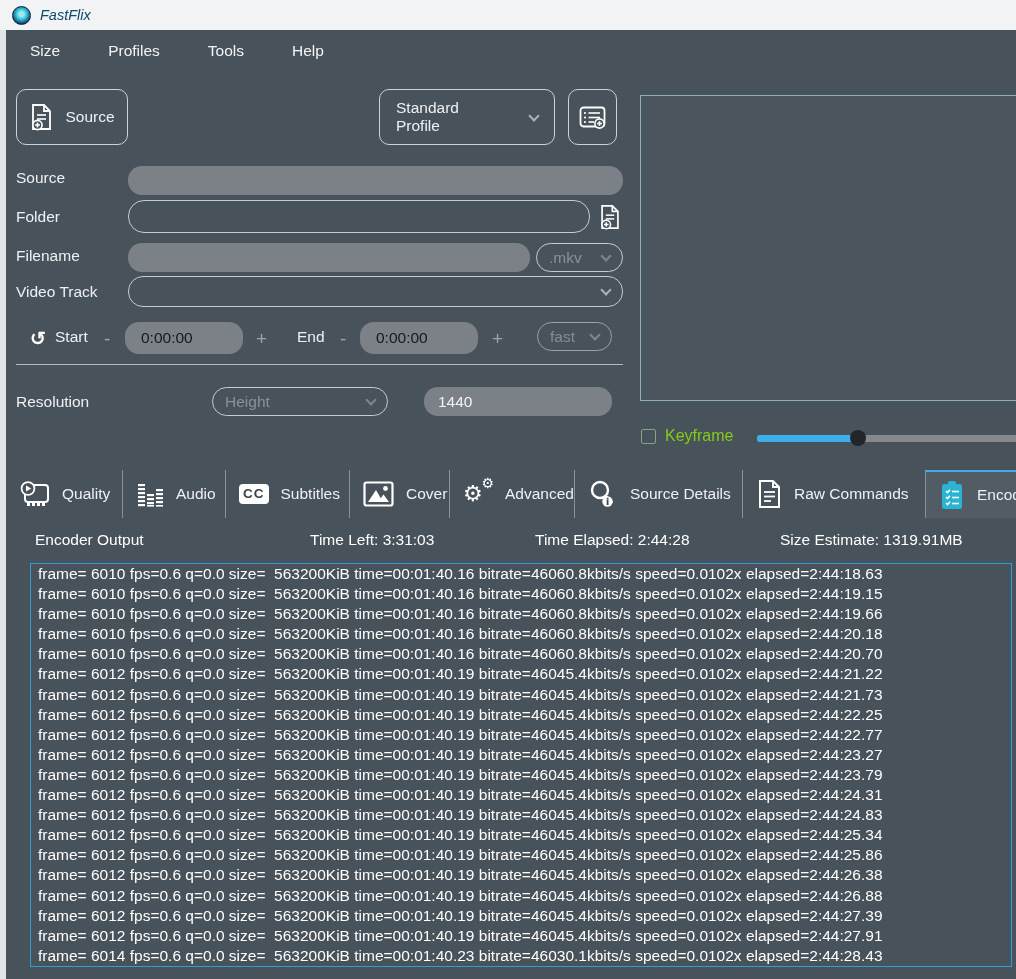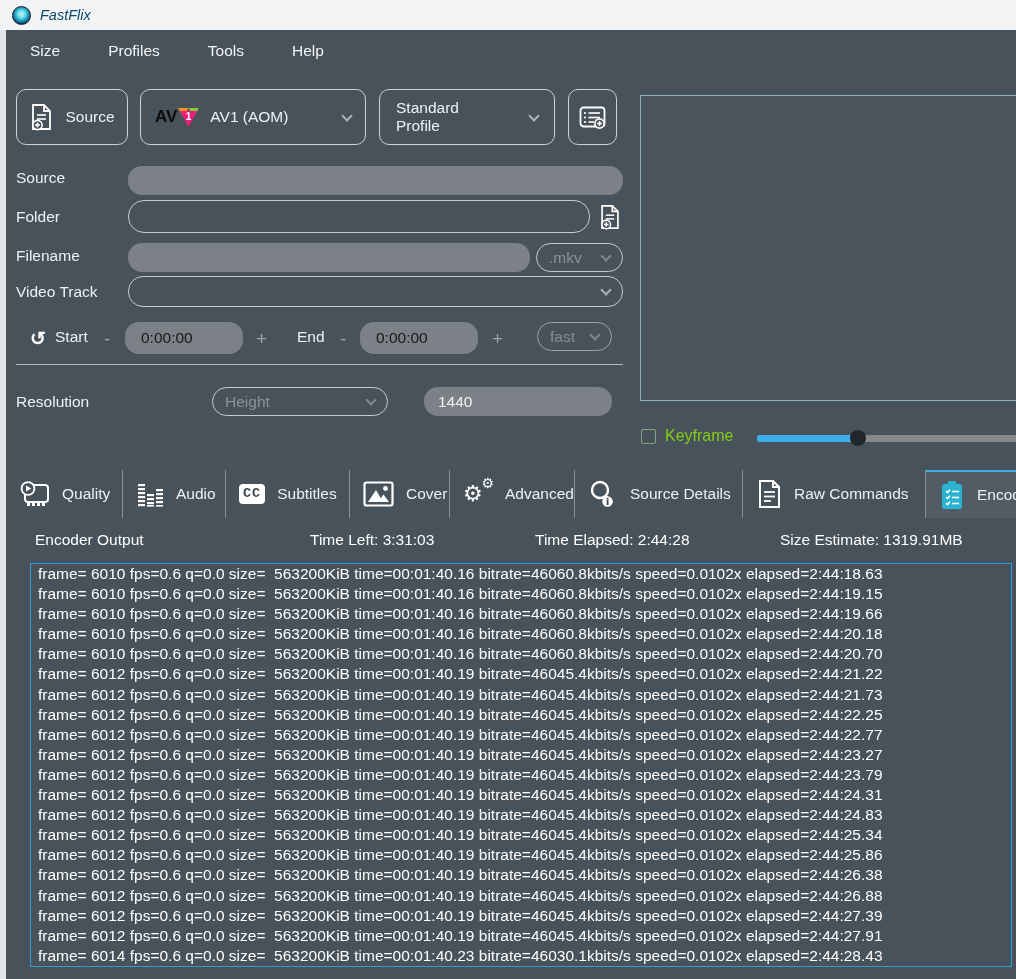--- a/index.html
+++ b/index.html
@@ -52,21 +52,21 @@
   .slider{position:absolute;left:757px;top:430px;width:262px;height:16px;}
   .slider .track{position:absolute;left:0;top:5px;width:100%;height:7px;background:#85898c;border-radius:3px;}
   .slider .fillpart{position:absolute;left:0;top:5px;width:100px;height:7px;background:#3daee9;border-radius:3px;}
   .slider .handle{position:absolute;left:93px;top:0;width:16px;height:16px;border-radius:50%;background:#20262a;}
   
   .tabbar{position:absolute;left:6px;top:470px;width:876px;height:48px;display:flex;}
   .tab{display:flex;align-items:center;gap:12px;padding-left:13px;border-right:1px solid #8a9197;
        color:#eef1f3;font-size:15.5px;flex:none;white-space:nowrap;overflow:hidden;}
   .tab.active{background:#515c64;border-top:2px solid #3daee9;border-right:none;}
   .cc-badge{background:#fff;color:#3a424a;font-weight:bold;font-size:13.5px;border-radius:4px;
-            padding:3px 4px;line-height:1;letter-spacing:1px;font-family:Liberation Mono, monospace;}
+            padding:3px 4px;line-height:1;letter-spacing:1px;}
   .gear-wrap{position:relative;width:30px;height:30px;color:#fff;}
   .gear-big{position:absolute;left:0;top:4px;font-size:22px;line-height:1;}
   .gear-small{position:absolute;right:-1px;top:-3px;font-size:14px;line-height:1;}
   
   .stat{position:absolute;color:#fff;font-size:15.5px;top:531px;}
   .log-box{position:absolute;left:30px;top:563px;width:982px;height:404px;border:1px solid #2f9dd8;
            overflow:hidden;}
   .log-line{color:#fff;font-size:15.5px;line-height:20.1px;white-space:pre;padding-left:7px;}
   svg{display:block;}
 </style>
@@ -97,33 +97,20 @@
         <line x1="8" y1="12" x2="17" y2="12" stroke="#fff" stroke-width="1.6"></line>
         <line x1="8" y1="16" x2="17" y2="16" stroke="#fff" stroke-width="1.6"></line>
         <circle cx="8.5" cy="22" r="4.6" fill="#48525a" stroke="#fff" stroke-width="1.6"></circle>
         <line x1="8.5" y1="19.6" x2="8.5" y2="24.4" stroke="#fff" stroke-width="1.6"></line>
         <line x1="6.1" y1="22" x2="10.9" y2="22" stroke="#fff" stroke-width="1.6"></line>
       </svg>
     </span>
     <span>Source</span>
   </button>
 
-  <div class="btn encoder-combo">
-    <span class="av-logo">
-      <span class="av-txt">AV</span>
-      <svg width="23" height="21" viewBox="0 0 23 21">
-        <polygon points="1,1 11.5,1 6.5,10" fill="#f7931e"></polygon>
-        <polygon points="11.5,1 22,1 16.5,10" fill="#8cc63f"></polygon>
-        <polygon points="3,4 20,4 11.5,20" fill="#ed1e79"></polygon>
-        <text x="11.5" y="12.5" text-anchor="middle" font-size="10" font-weight="bold" fill="#fff" font-family="Liberation Sans,sans-serif">1</text>
-      </svg>
-    </span>
-    <span>AV1 (AOM)</span>
-    <i class="chev"></i>
-  </div>
 
   <div class="btn profile-combo">
     <span>Standard Profile</span>
     <i class="chev"></i>
   </div>
 
   <button class="btn addprofile-btn">
     <span>
       <svg width="27" height="27" viewBox="0 0 27 27">
         <rect x="1.5" y="3.5" width="24" height="19" rx="3" fill="none" stroke="#fff" stroke-width="1.8"></rect>

